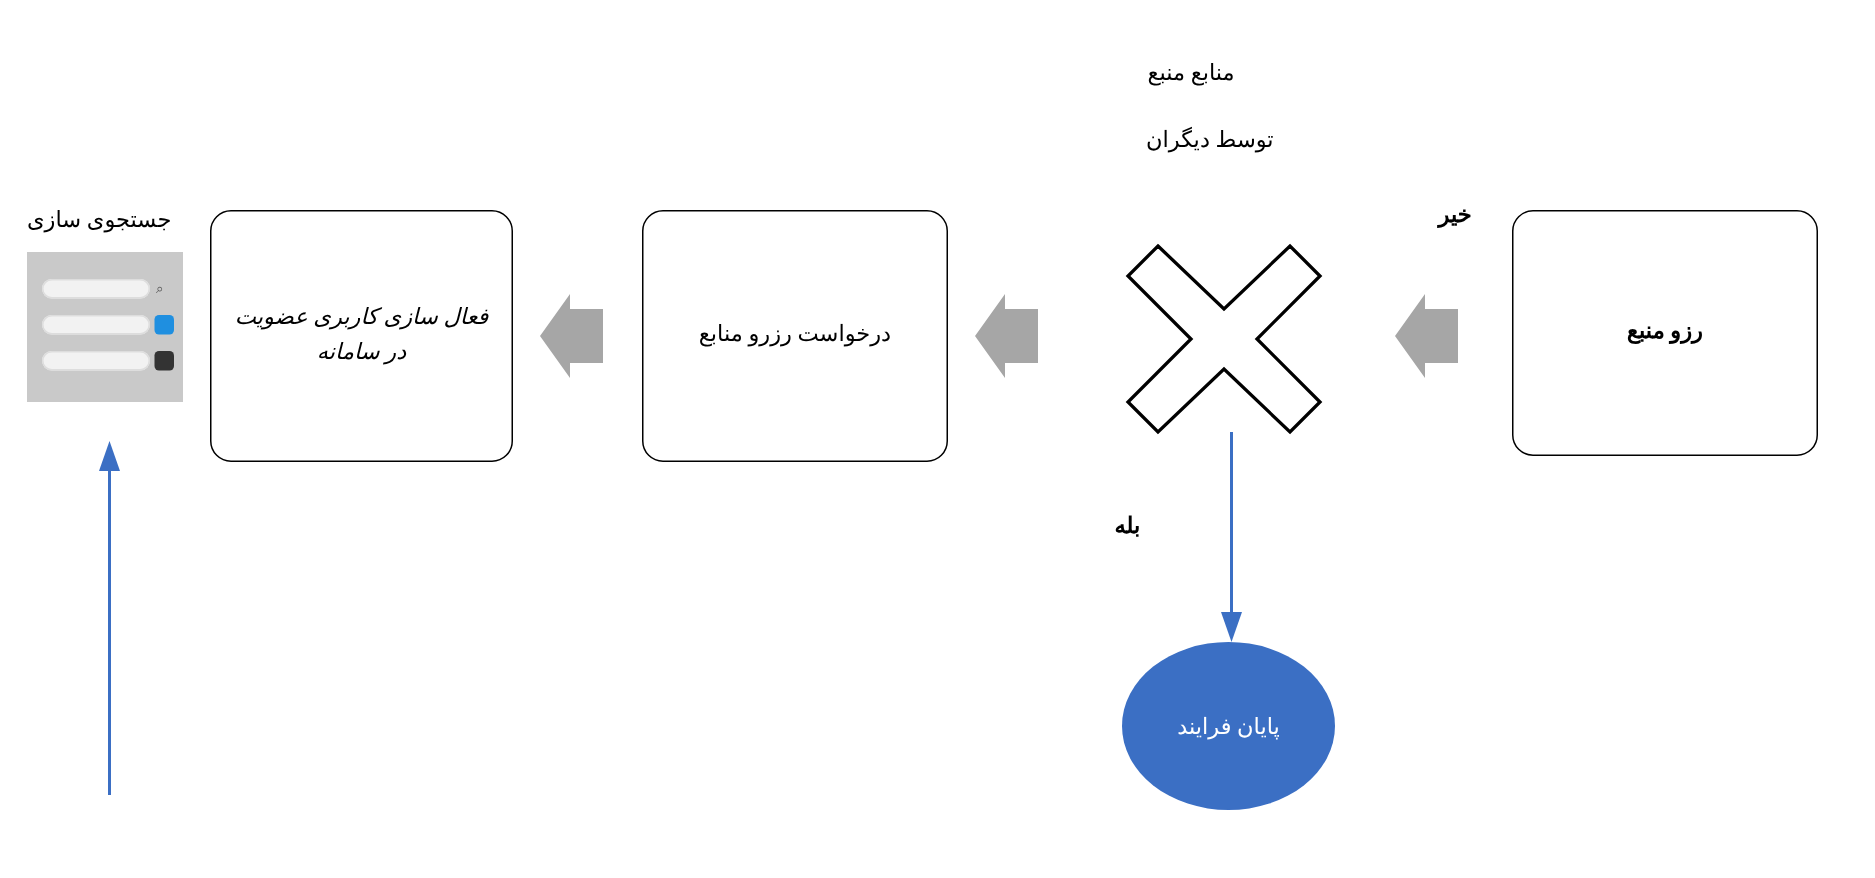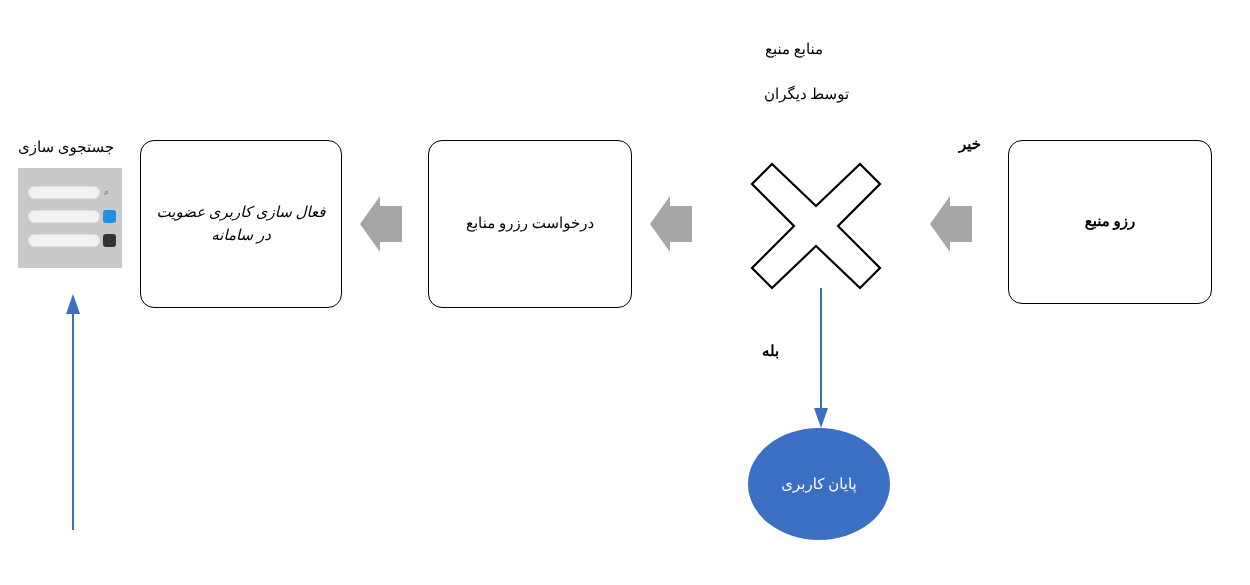--- a/index.html
+++ b/index.html
@@ -129,21 +129,21 @@
   <div class="lbl" style="right:1250px;"></div>
 
   <div class="lbl" style="left:765px; top:38px;">منابع منبع</div>
 
   <div class="lbl" style="left:752px; top:83px;margin-left:12px;">توسط دیگران</div>
 
   <div class="lbl" style="left:18px; top:136px;">جستجوی سازی</div>
 
   <div class="lbl bold" style="left:959px; top:133px;">خیر</div>
 
-  <div class="lbl bold" style="left:762px; top:340px;">بله</div>
+  <div class="lbl bold" style="left:743px; top:340px;">بله</div>
 
   <div id="search-panel">
     <div class="sp-row" style="left:10px; top:18px; width:72px;"></div>
     <div class="sp-mag" style="left:86px; top:19px;">⌕</div>
 
     <div class="sp-row" style="left:10px; top:42px; width:72px;"></div>
     <div class="sp-chip blue" style="left:85px; top:42px;"></div>
 
     <div class="sp-row" style="left:10px; top:66px; width:72px;"></div>
     <div class="sp-chip dark" style="left:85px; top:66px;"></div>
@@ -186,21 +186,21 @@
   </div>
 
   <div class="thin-arrow" style="left:806px; top:288px;">
     <svg width="30" height="142" viewBox="0 0 30 142">
       <line x1="15" y1="0" x2="15" y2="126" stroke="#3b6fc4" stroke-width="2"></line>
       <polygon points="15,140 8,120 22,120" fill="#3b6fc4"></polygon>
     </svg>
   </div>
 
   <div id="end-ellipse">
-    <span>پایان کاربری</span>
+    <span>پایان فرایند</span>
   </div>
 
   <div class="thin-arrow" style="left:58px; top:292px;">
     <svg width="30" height="240" viewBox="0 0 30 240">
       <line x1="15" y1="238" x2="15" y2="16" stroke="#3b6fc4" stroke-width="2"></line>
       <polygon points="15,2 8,22 22,22" fill="#3b6fc4"></polygon>
     </svg>
   </div>
 
 </div>

